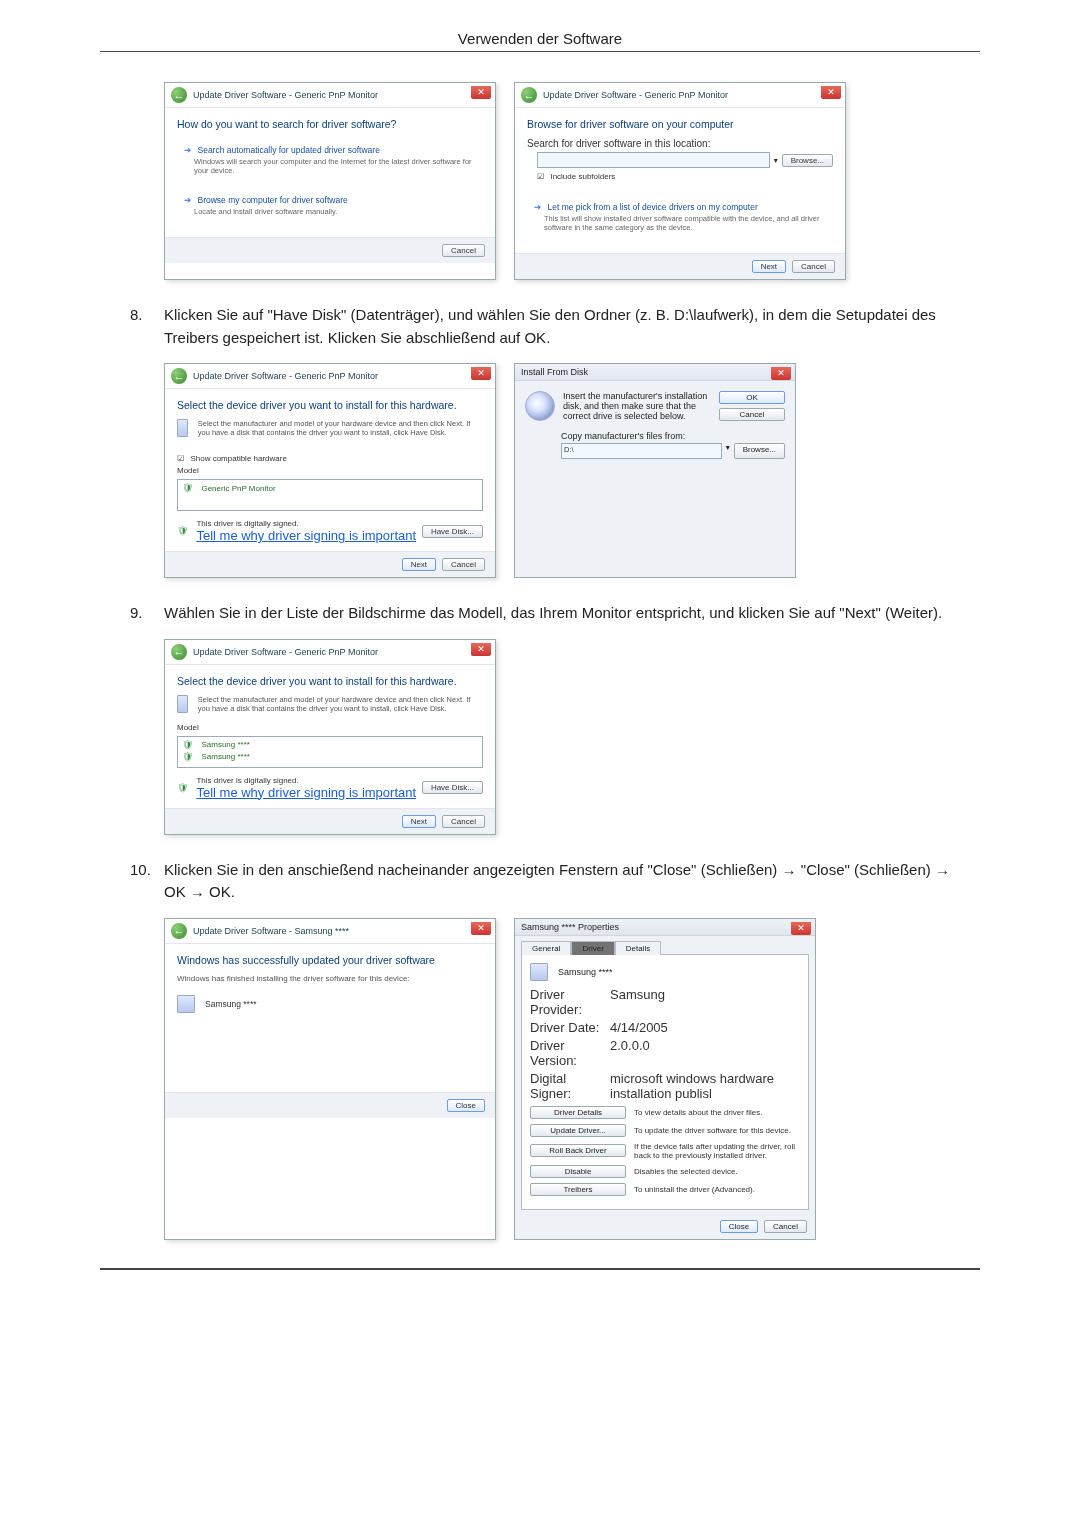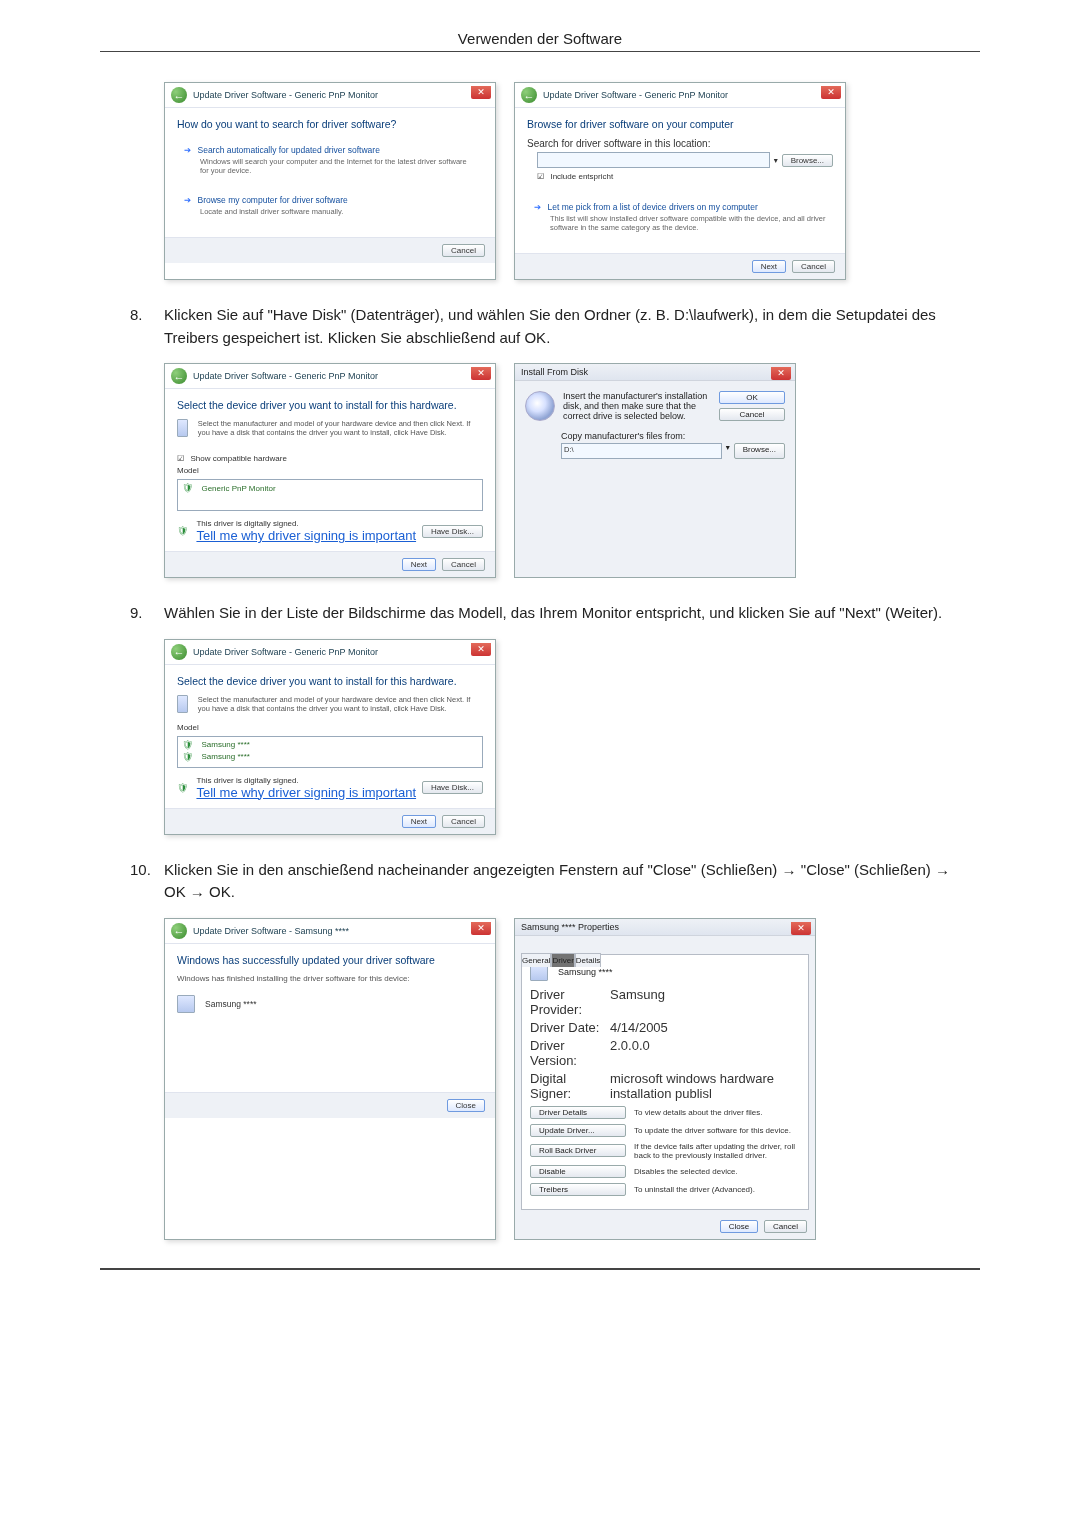--- a/index.html
+++ b/index.html
@@ -91,21 +91,21 @@
   }
   .option .arrow {
     color: #2d6eff;
     margin-right: 4px;
   }
   .option .opt-title { color: #134e9e; }
   .option .opt-sub {
     color: #666;
     font-size: 7.5px;
     margin-top: 2px;
-    margin-left: 16px;
+    margin-left: 10px;
   }
   .chk { margin-right: 4px; }
   .browse-row {
     display: flex; align-items: center; gap: 4px; margin: 3px 0 3px 10px;
   }
   .path-box {
     border: 1px solid #9ab;
     padding: 1px 2px;
     flex: 1;
     height: 12px;
@@ -206,38 +206,38 @@
   .props-title {
     padding: 3px 6px;
     font-size: 9px;
     background: linear-gradient(#eef1f6,#dfe5ef);
     border-bottom: 1px solid #cfd4dd;
   }
   .tabs { display:flex; padding: 4px 6px 0 6px; gap:-1px; }
   .tab {
     border: 1px solid #b6bcc6;
     border-bottom: none;
-    padding: 2px 0;
+    padding: 2px 10px;
     font-size: 8px;
     background: #eef1f6;
     position: relative;
-    top: 13px;
+    top: 1px;
   }
   .tab.active { background: #737373; }
   .tab-pane {
     border: 1px solid #b6bcc6;
     margin: 0 6px 6px 6px;
     background: #fff;
     padding: 8px;
   }
   .prop-line { display:flex; margin:3px 0; font-size:13px; }
   .prop-line .k { width: 80px; color:#333; }
   .prop-line .v { flex:1; color:#333; }
   .prop-btn-row { display:flex; gap:8px; align-items:center; margin:5px 0; }
-  .prop-btn-row .btn { width: 78px; text-align:left; font-size:8px; }
+  .prop-btn-row .btn { width: 78px; text-align:center; font-size:8px; }
   .prop-btn-row .desc { font-size: 8px; flex:1; color:#333; }
   .props-ftr {
     display:flex; justify-content:flex-end; gap:6px;
     padding: 4px 8px 6px;
   }
 </style>
 </head>
 <body>
 
 <div class="page">
@@ -279,21 +279,21 @@
       <div class="dlg-body">
         <div class="heading">Browse for driver software on your computer</div>
         <div style="font-size:10px;">Search for driver software in this location:</div>
         <div class="browse-row">
           <div class="path-box"></div>
           <span style="font-size:8px;">▾</span>
           <span class="btn">Browse...</span>
         </div>
         <div style="margin:4px 0 14px 10px; font-size:8px;">
           <span class="chk">☑</span>
-          <span>Include entspricht</span>
+          <span>Include subfolders</span>
         </div>
         <div class="option">
           <span class="arrow">➔</span>
           <span class="opt-title">Let me pick from a list of device drivers on my computer</span>
           <div class="opt-sub">This list will show installed driver software compatible with the device, and all driver software in the same category as the device.</div>
         </div>
       </div>
       <div class="dlg-ftr">
         <span class="btn btn-primary">Next</span>
         <span class="btn">Cancel</span>

